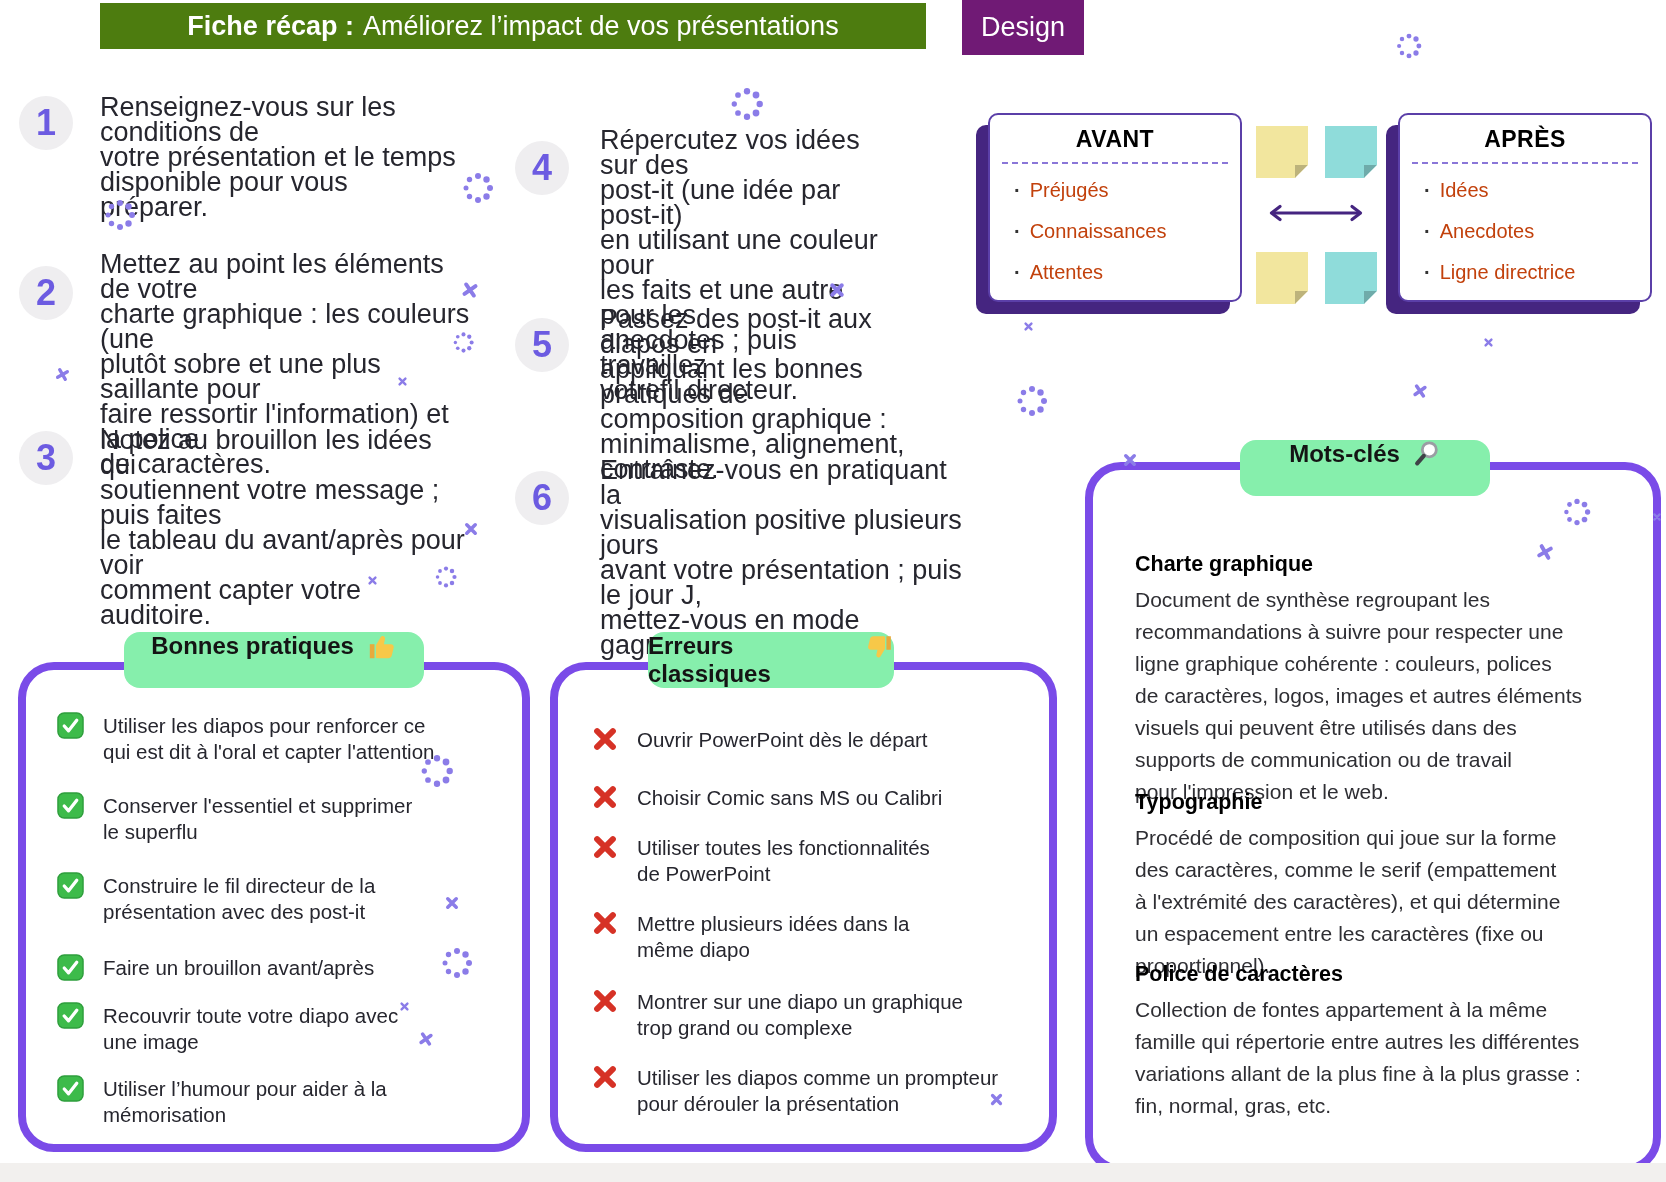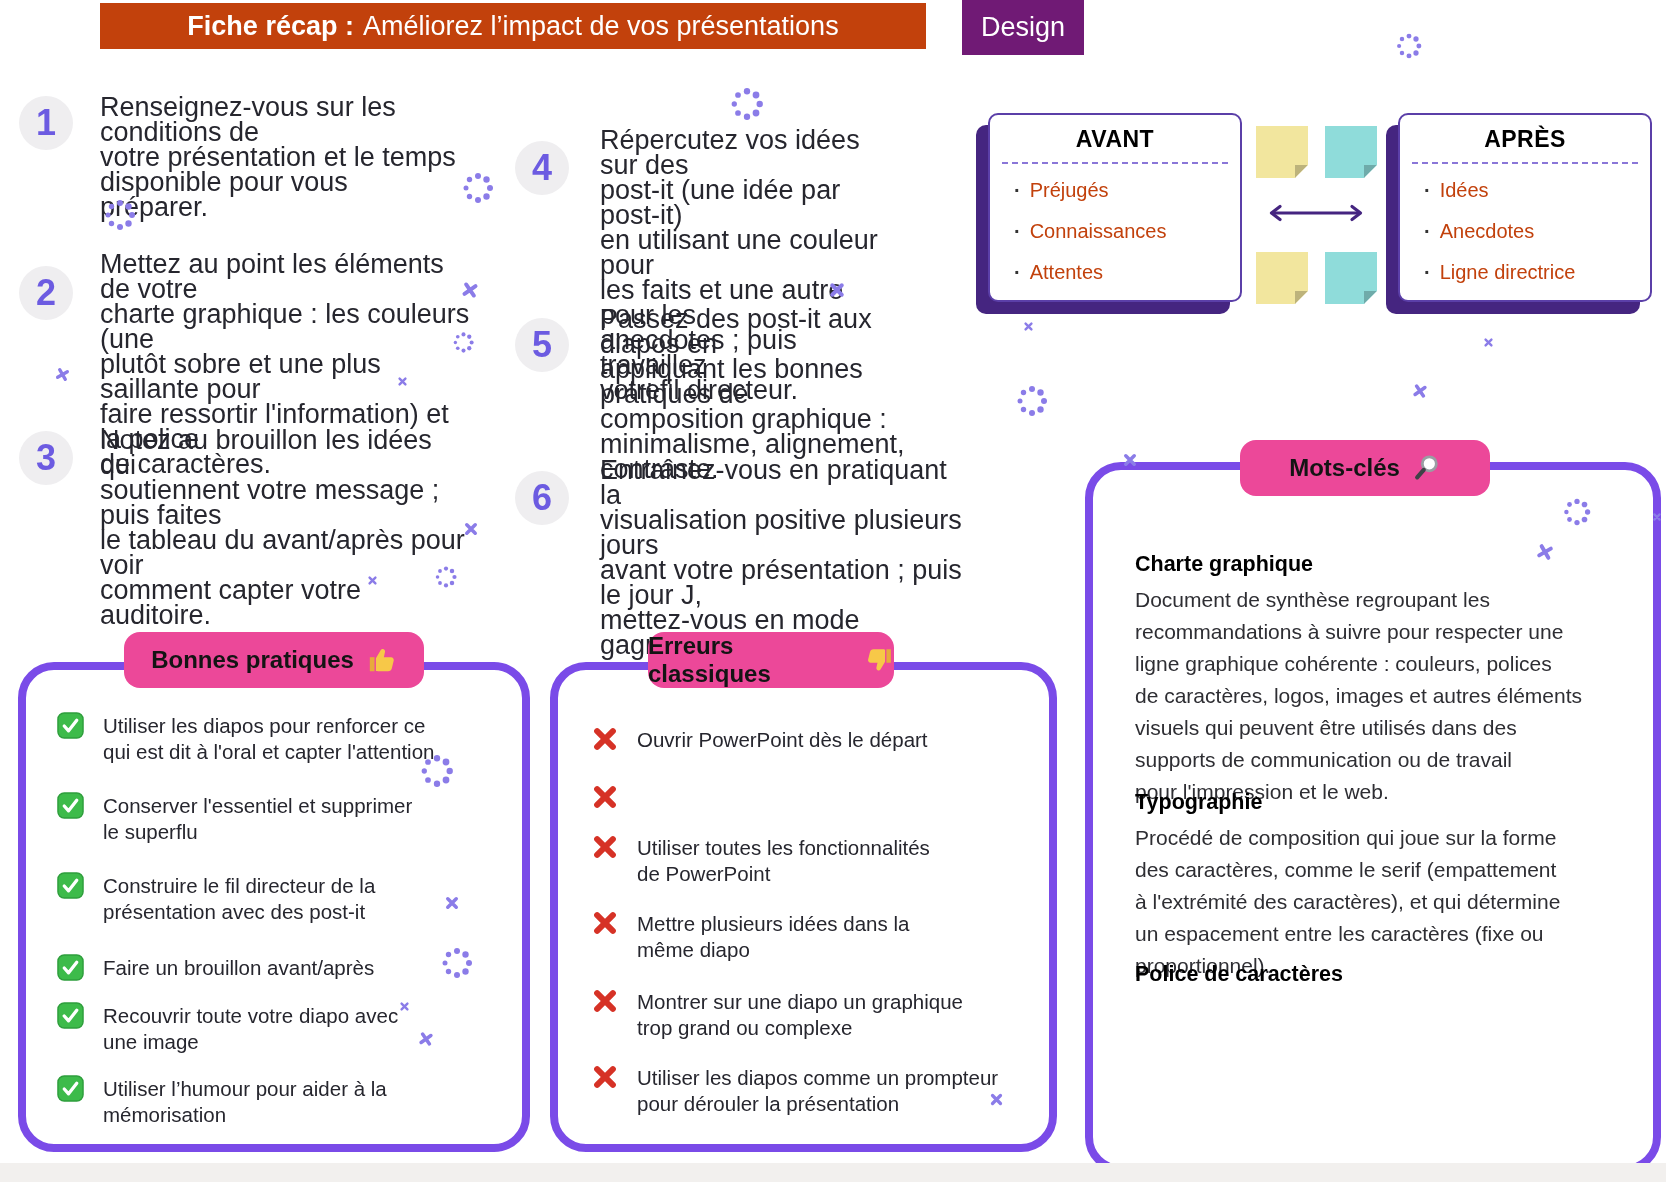--- a/index.html
+++ b/index.html
@@ -1,20 +1,20 @@
 <!DOCTYPE html>
 <html><head>
 <meta charset="utf-8">
 <style>
   html,body{margin:0;padding:0;background:#ffffff;}
   .page{position:relative;width:1666px;height:1182px;background:#ffffff;overflow:hidden;
         font-family:"Liberation Sans","DejaVu Sans",sans-serif;color:#2b2b33;}
 
   
-  .header-bar{position:absolute;left:100px;top:3px;width:826px;height:46px;background:#c2410c;
+  .header-bar{position:absolute;left:100px;top:3px;width:826px;height:46px;background:#4d7c0f;
               display:flex;align-items:center;justify-content:center;color:#fff;font-size:27px;}
   .header-bar b{font-weight:700;margin-right:9px;}
   .design-badge{position:absolute;left:962px;top:0;width:122px;height:55px;background:#701a75;
               display:flex;align-items:center;justify-content:center;color:#fff;font-size:27px;}
 
   
   .step-num{position:absolute;width:54px;height:54px;border-radius:50%;background:#EFEEF0;
             display:flex;align-items:center;justify-content:center;
             font-size:36px;font-weight:700;color:#6C5BE1;}
   .step-text{position:absolute;font-size:27px;line-height:25px;white-space:pre-line;color:#26262e;}
@@ -32,22 +32,22 @@
   .postit{position:absolute;width:52px;height:52px;
           box-shadow:-3px 4px 0 rgba(150,150,162,.5);
           clip-path:polygon(0 0,100% 0,100% calc(100% - 13px),calc(100% - 13px) 100%,0 100%);}
   .postit.yellow{background:#F2E69E;}
   .postit.teal{background:#8FDCDA;}
   .postit .fold{position:absolute;right:0;bottom:0;width:0;height:0;
                 border-top:13px solid rgba(0,0,0,0.22);border-right:13px solid transparent;}
 
   
   .panel{position:absolute;background:#fff;border:8px solid #7A4BE8;border-radius:36px;}
-  .pill{position:absolute;background:#ec4899;border-radius:16px;height:56px;z-index:3;
-        display:flex;align-items:center;justify-content:center;gap:13px;
+  .pill{position:absolute;background:#86efac;border-radius:16px;height:56px;z-index:3;
+        display:flex;justify-content:center;gap:13px;
         font-size:24px;font-weight:800;color:#141414;}
 
   .check-item,.error-item{position:absolute;display:flex;align-items:flex-start;gap:19px;}
   .item-text{font-size:20.5px;line-height:25.5px;white-space:pre-line;color:#26262e;padding-top:1px;}
   .item-ico{flex:0 0 auto;margin-top:0;}
 
   
   .kw-entry{position:absolute;left:1135px;width:452px;}
   .kw-term{font-size:21.5px;font-weight:700;color:#000000;margin-bottom:7px;}
   .kw-def{font-size:21px;line-height:32px;white-space:pre-line;color:#2e2e33;}
@@ -235,20 +235,21 @@
   <div class="error-item" style="left:592px;top:726px">
       <svg class="item-ico" width="26" height="26">
         <use href="#sym-cross"></use>
       </svg>
       <div class="item-text">Ouvrir PowerPoint dès le départ</div>
     </div>
   <div class="error-item" style="left:592px;top:784px">
       <svg class="item-ico" width="26" height="26">
         <use href="#sym-cross"></use>
       </svg>
+      <div class="item-text">Choisir Comic sans MS ou Calibri</div>
     </div>
   <div class="error-item" style="left:592px;top:834px">
       <svg class="item-ico" width="26" height="26">
         <use href="#sym-cross"></use>
       </svg>
       <div class="item-text">Utiliser toutes les fonctionnalités
 de PowerPoint</div>
     </div>
   <div class="error-item" style="left:592px;top:910px">
       <svg class="item-ico" width="26" height="26">
@@ -292,20 +293,24 @@
   <div class="kw-entry" style="top:790px">
     <div class="kw-term">Typographie</div>
     <div class="kw-def">Procédé de composition qui joue sur la forme
 des caractères, comme le serif (empattement
 à l'extrémité des caractères), et qui détermine
 un espacement entre les caractères (fixe ou
 proportionnel).</div>
   </div>
   <div class="kw-entry" style="top:962px">
     <div class="kw-term">Police de caractères</div>
+    <div class="kw-def">Collection de fontes appartement à la même
+famille qui répertorie entre autres les différentes
+variations allant de la plus fine à la plus grasse :
+fin, normal, gras, etc.</div>
   </div>
 
   <svg class="deco" style="left:103px;top:198px" width="34" height="34">
       <use href="#sym-ring"></use>
     </svg>
   <svg class="deco" style="left:461px;top:171px" width="34" height="34">
       <use href="#sym-ring"></use>
     </svg>
   <svg class="deco" style="left:452px;top:331px" width="23" height="23">
       <use href="#sym-ring"></use>

